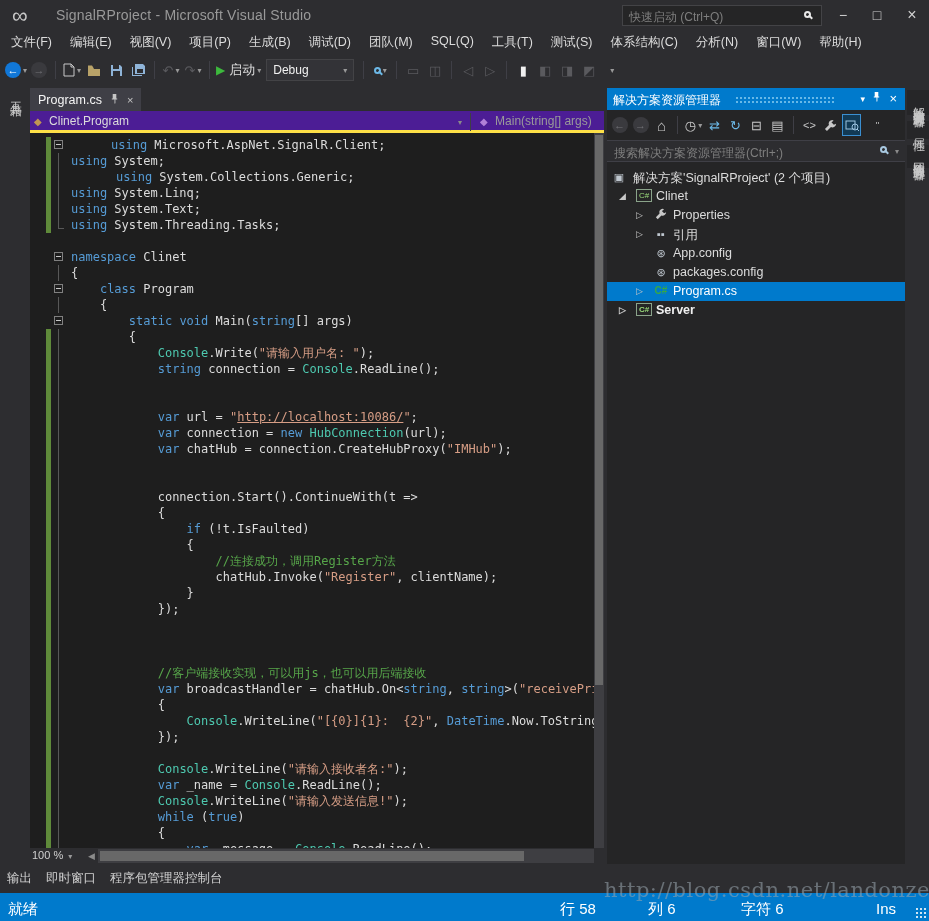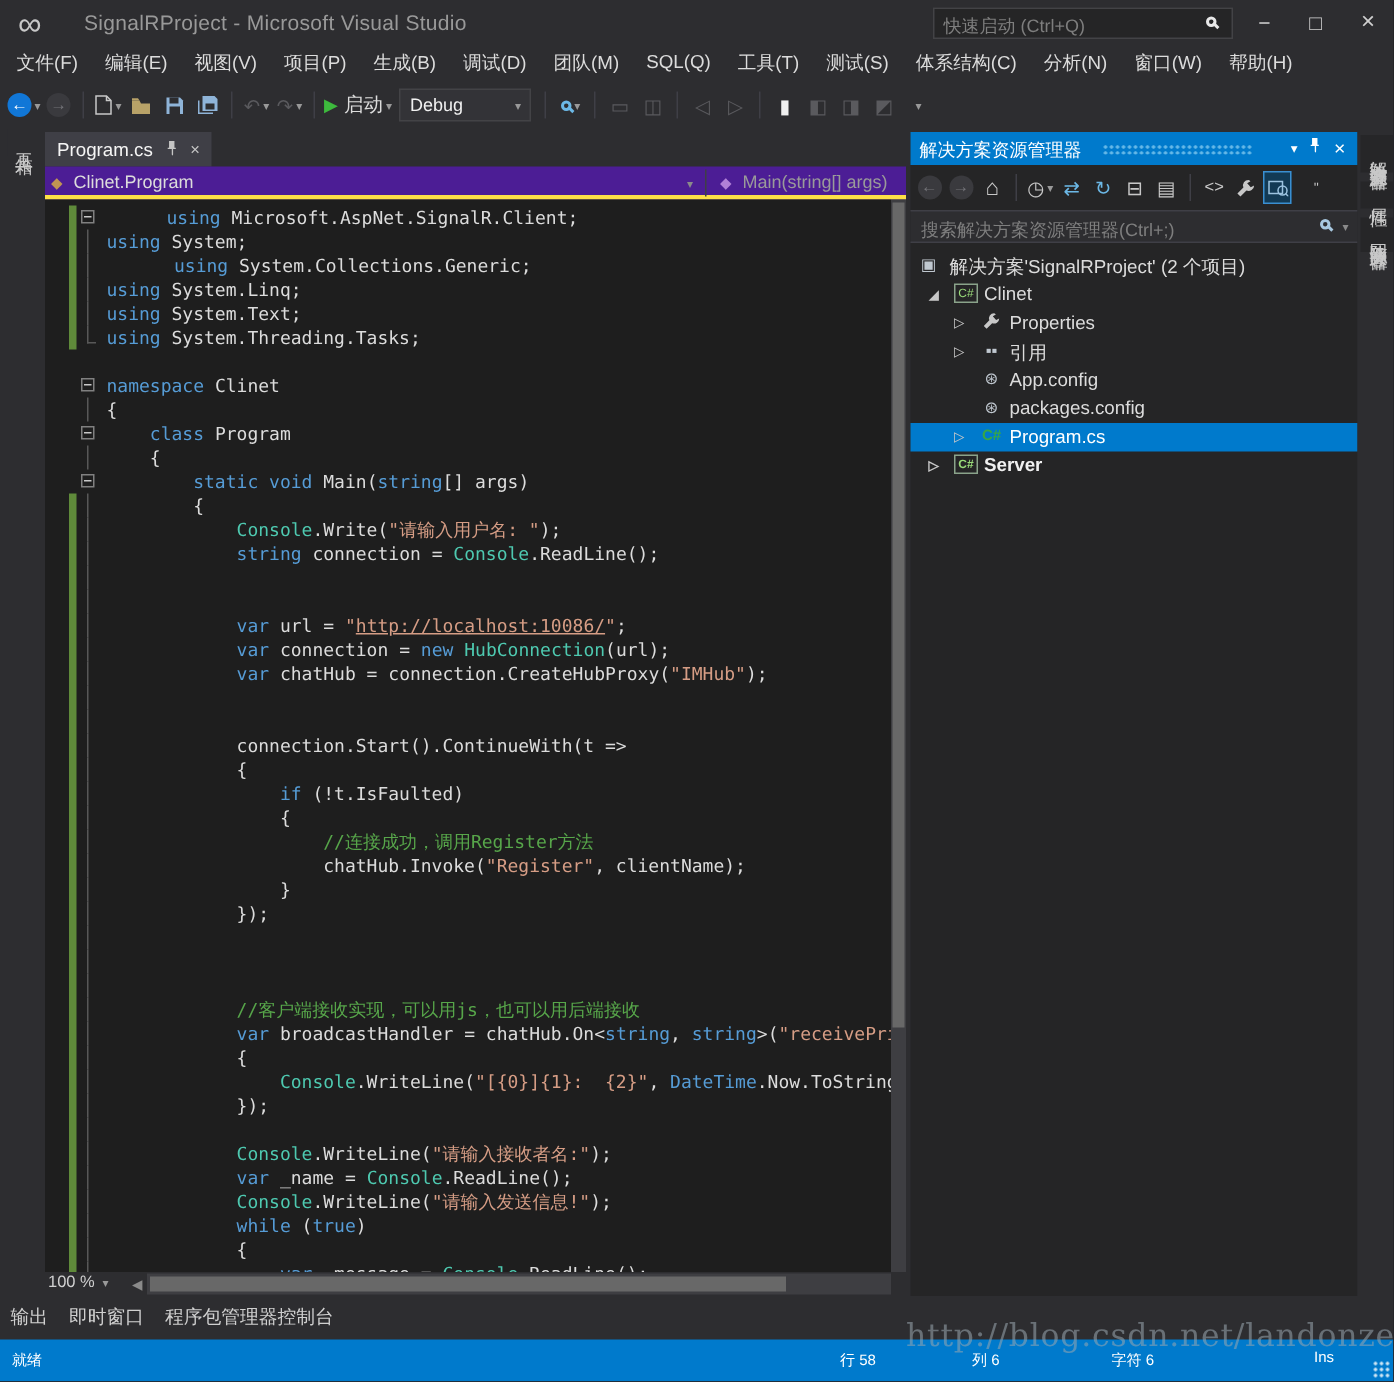--- a/index.html
+++ b/index.html
@@ -115,21 +115,21 @@
   .ico-generic { color:#c0c8d0; font-size:11px; line-height:14px; }
   
   #right-strip { position:absolute; left:905px; top:88px; width:24px; height:776px; background:#2d2d30; }
   .vtab { writing-mode:vertical-rl; font-size:12px; color:#c8c8c8; background:#262628;
     padding:8px 3px; margin:2px 2px 6px 2px; letter-spacing:1px; white-space:nowrap; }
   
   #bottom-strip { position:absolute; left:0; top:864px; width:100%; height:29px; background:#2d2d30; }
   .bp-tab { display:inline-block; margin:6px 7px 0 7px; color:#d0d0d0; font-size:12.5px; }
   
   #statusbar { position:absolute; left:0; top:893px; width:100%; height:28px; background:#007acc; color:#fff; }
-  .sb-item { position:absolute; top:7px; font-size:10px; }
+  .sb-item { position:absolute; top:7px; font-size:15px; }
   #sb-grip { position:absolute; right:2px; bottom:2px; width:12px; height:12px;
     background-image:radial-gradient(#cfe6f5 1px, transparent 1.2px); background-size:4px 4px; }
   
   #watermark { position:absolute; left:604px; top:878px; width:325px;
     font-family:"DejaVu Serif", serif; font-size:21px; color:#9aa7b0; opacity:.55;
     letter-spacing:.5px; white-space:nowrap; z-index:50; }
 </style>
 </head>
 <body>
 

